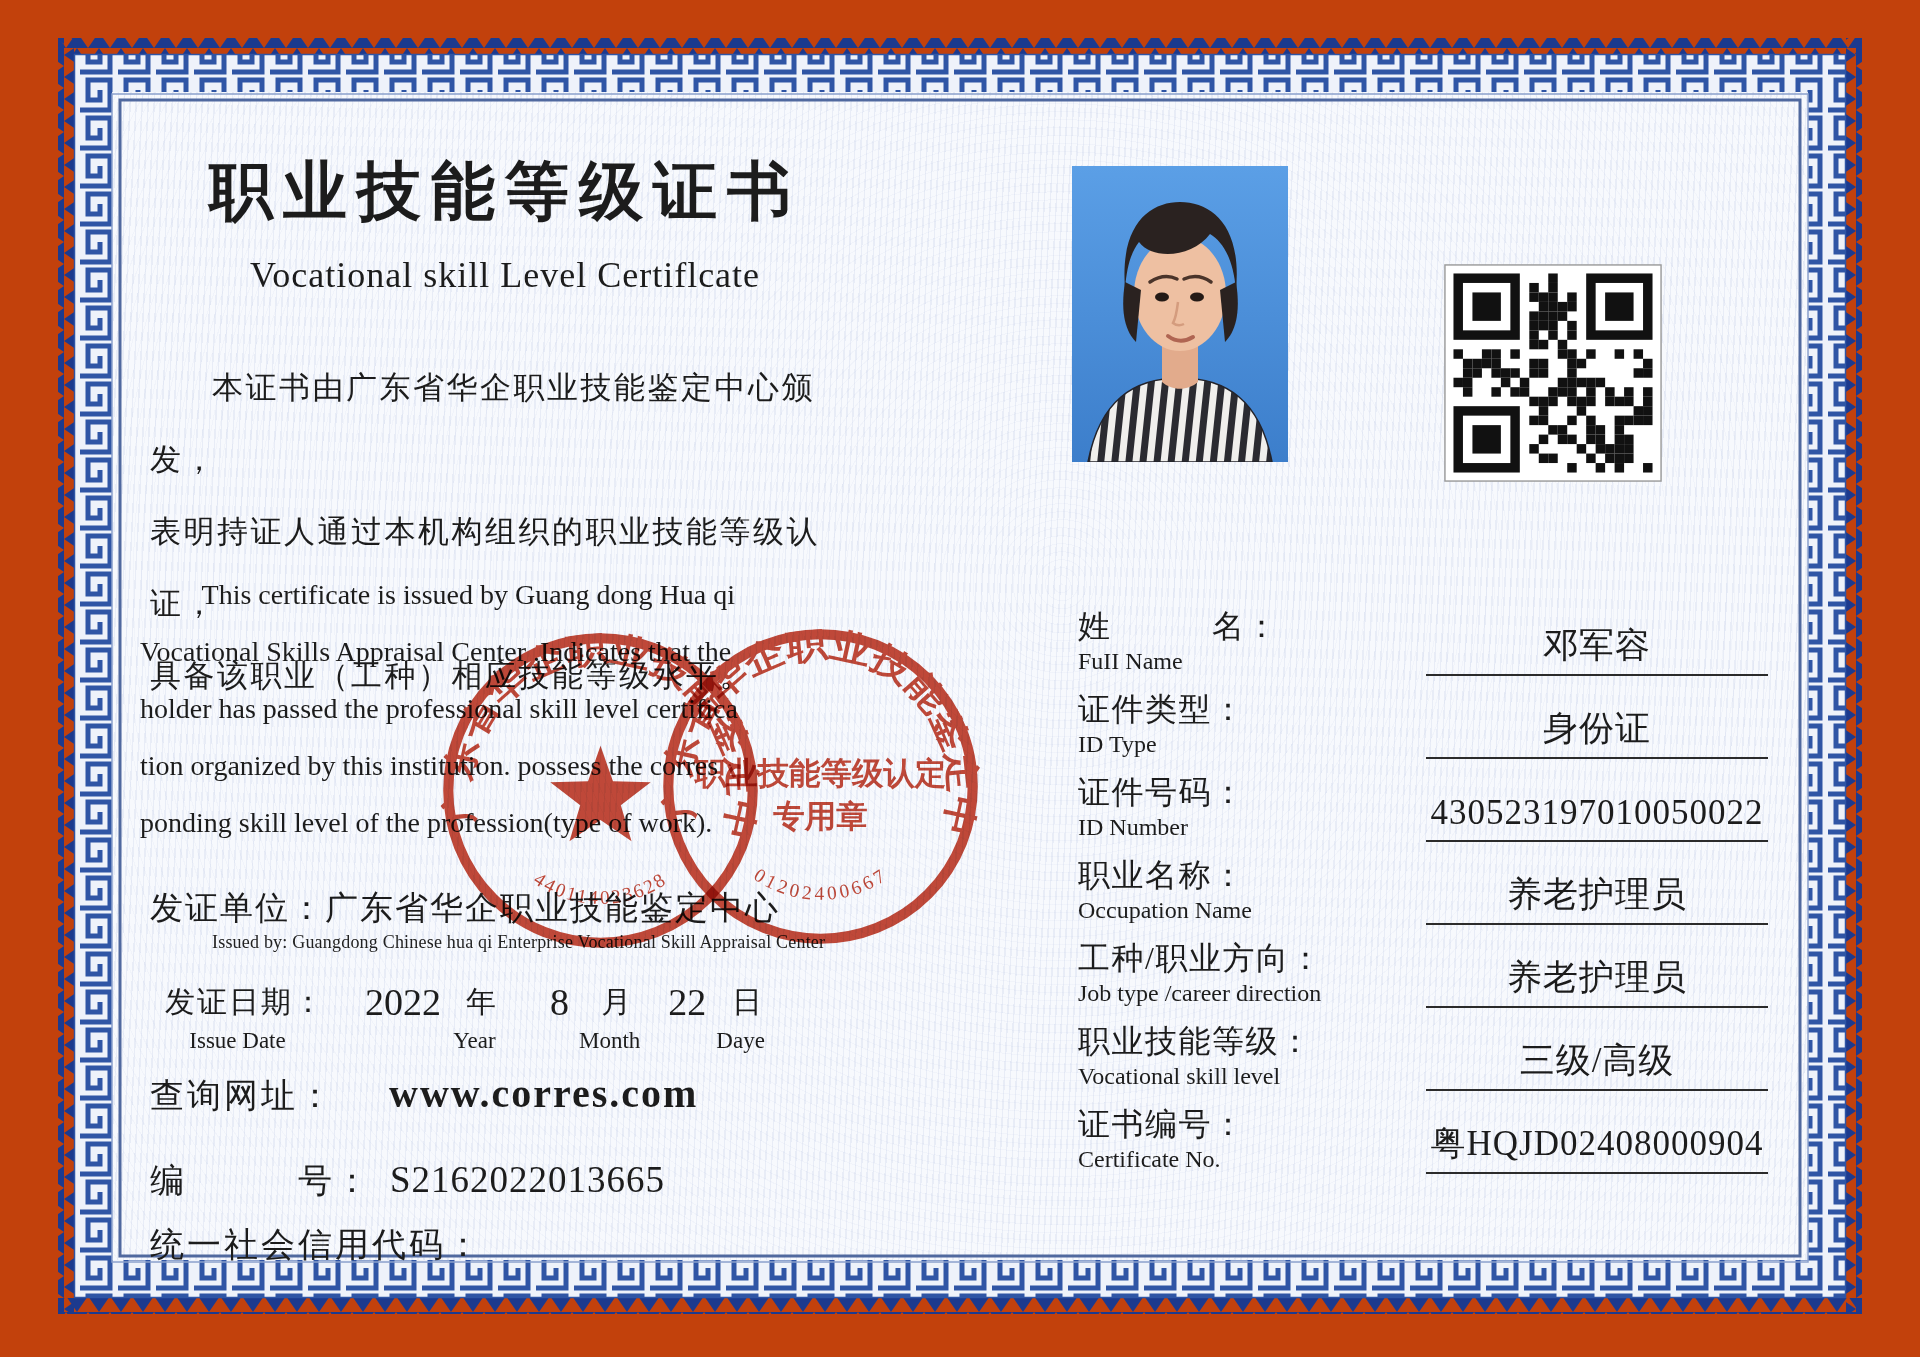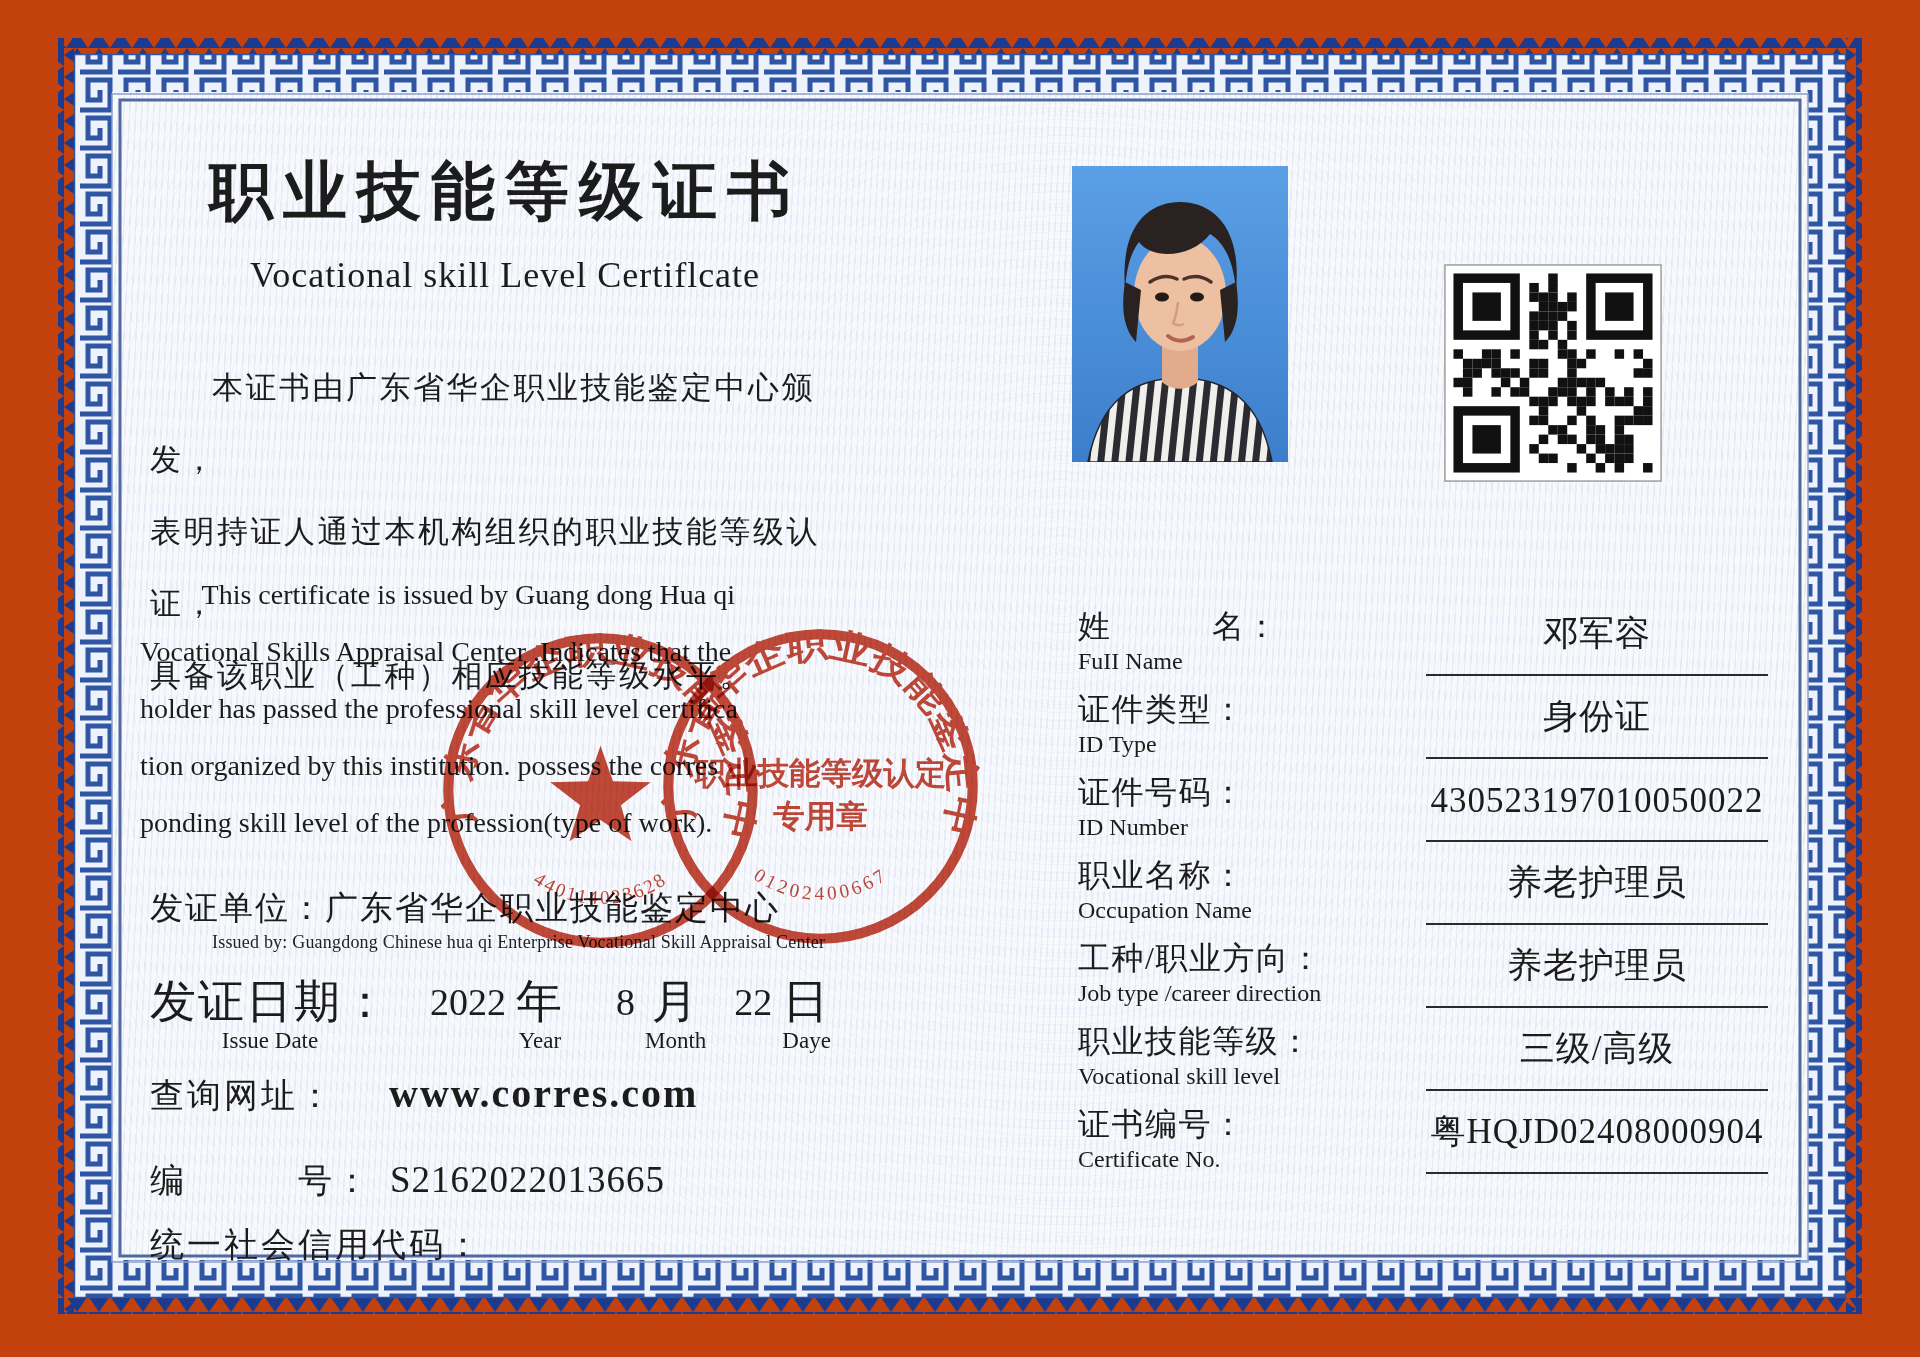--- a/index.html
+++ b/index.html
@@ -16,38 +16,38 @@
          letter-spacing:10px;}
   .subtitle{left:150px;top:254px;width:710px;text-align:center;font-size:36px;letter-spacing:1px;}
   .zh-para{left:150px;top:352px;width:716px;font-size:31px;line-height:72px;letter-spacing:2.5px;}
   .zh-para .line:first-child{text-indent:2em;}
   .en-para{left:140px;top:566px;width:730px;font-size:28px;line-height:57px;}
   .en-para .line:first-child{text-indent:2.2em;}
   .issued-by{left:150px;top:886px;font-size:33px;letter-spacing:2px;}
   .issued-by-en{left:212px;top:932px;font-size:18px;letter-spacing:0.2px;color:#222;}
   .issue-date{left:150px;top:980px;display:flex;align-items:flex-start;}
   .issue-date .col{display:flex;flex-direction:column;align-items:center;}
-  .issue-date .main{font-size:46px;letter-spacing:2px;line-height:44px;}
+  .issue-date .main{font-size:30px;letter-spacing:2px;line-height:44px;margin-left:15px;}
   .issue-date .num{font-size:38px;line-height:44px;}
   .issue-date .sub{font-size:23px;line-height:30px;margin-top:2px;}
   .gap40{width:40px;} .gap8{width:10px;} .gap46{width:52px;} .gap24{width:28px;}
   .footer-row{left:150px;display:flex;align-items:baseline;}
   .f-r1{top:1070px;gap:36px;} .f-r2{top:1158px;} .f-r3{top:1222px;gap:20px;}
   .footer-label{font-size:34px;letter-spacing:3px;}
   .footer-value{margin-left:18px;font-size:40px;font-weight:600;letter-spacing:2px;}
   .f-r2 .footer-value,.f-r3 .footer-value{font-weight:400;font-size:37px;letter-spacing:1px;}
   .photo{left:1072px;top:166px;}
   .qr{left:1444px;top:264px;}
   .fields{left:1078px;top:606px;width:690px;display:flex;flex-direction:column;gap:13px;}
   .field-row{display:flex;align-items:flex-end;}
   .f-labels{width:348px;flex:none;}
   .f-zh{font-size:32px;letter-spacing:1.5px;line-height:40px;}
   .f-en{font-size:24px;line-height:30px;}
   .f-value{flex:1;text-align:center;font-size:35px;letter-spacing:1px;
-           border-bottom:2px solid #2b2b2b;padding-bottom:17px;min-height:42px;}
+           border-bottom:2px solid #2b2b2b;padding-bottom:5px;min-height:42px;}
   .seal{position:absolute;z-index:5;mix-blend-mode:multiply;opacity:0.92;}
   .seal-left{left:428px;top:618px;}
   .seal-right{left:648px;top:614px;}
 </style>
 </head>
 <body>
 
 <div class="page">
 
   <div class="inner-bg"></div>

